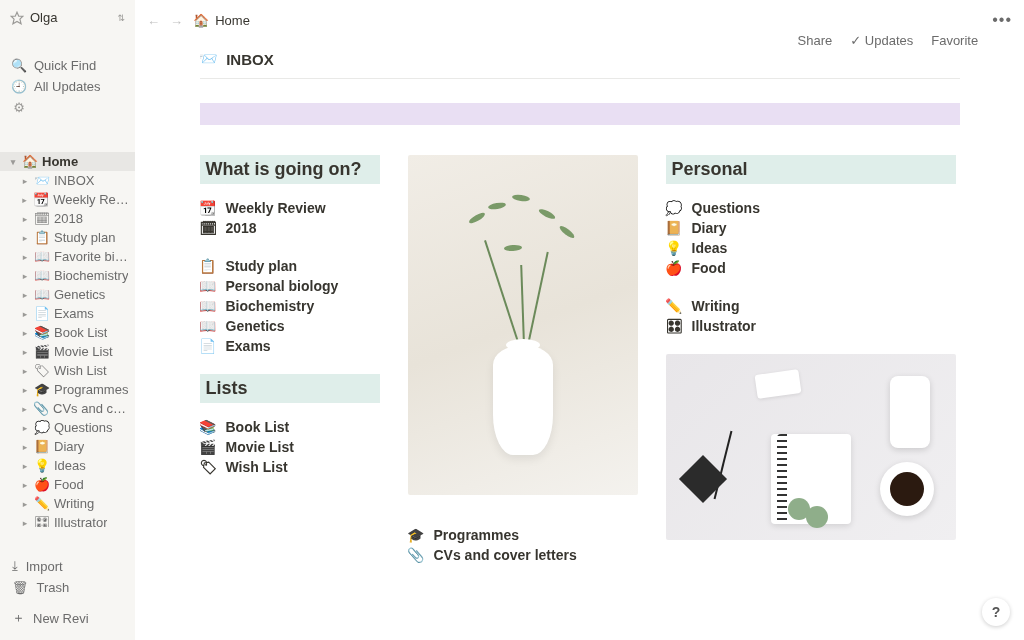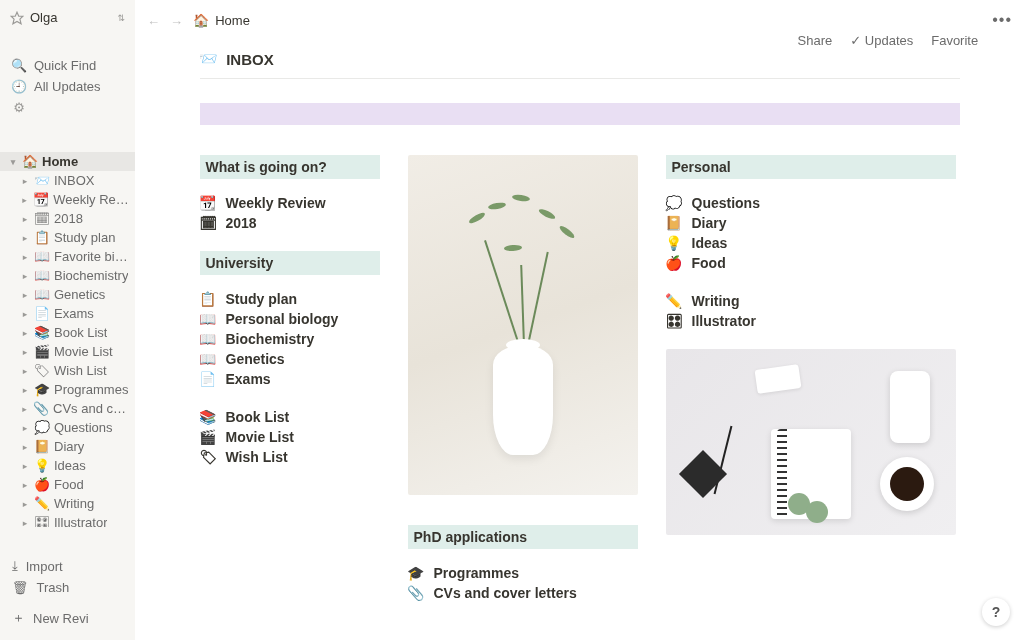--- a/index.html
+++ b/index.html
@@ -32,21 +32,21 @@
 
 .content { flex: 1; overflow-y: auto; padding: 0 0 20px 0; }
 .content-inner { max-width: 760px; margin: 0 auto; padding: 10px 0 0 0; }
 .inbox-row { display: flex; align-items: center; gap: 8px; font-weight: 700; font-size: 15px; padding-bottom: 10px; border-bottom: 1px solid #e9e9e7; margin-bottom: 24px;}
 .purple-block { height: 22px; background: #e9dff3; margin-bottom: 30px; }
 .columns { display: flex; gap: 28px; }
 .col { display: flex; flex-direction: column; }
 .col1 { width: 180px; }
 .col2 { width: 230px; }
 .col3 { width: 290px; }
-.sec-head { background: #dfeeea; font-weight: 700; font-size: 14px; padding: 4px 6px; margin-bottom: 14px; }
+.sec-head { background: #dfeeea; font-weight: 700; font-size: 18px; padding: 4px 6px; margin-bottom: 14px; }
 .pagelink { display: flex; align-items: center; gap: 8px; padding: 2px 0; font-weight: 600; color: #37352f; cursor: pointer; font-size: 14px;}
 .pagelink .pico { width: 18px; display:flex; justify-content:center; font-size: 14px;}
 .gap { height: 18px; }
 .imgbox { background: #eee; border-radius: 2px; position: relative; overflow:hidden;}
 .img1 { height: 340px; margin-bottom: 30px; background: linear-gradient(160deg,#f1ede6 0%,#e8e3d9 50%,#f4f2ee 100%);}
 .img2 { height: 186px; background: linear-gradient(135deg,#e8e6e9 0%,#f0eff1 100%);}
 
 .vase { position:absolute; bottom:40px; left:50%; transform:translateX(-50%); width:60px; height:110px; background:#fff; border-radius:30px 30px 20px 20px / 20px 20px 40px 40px; box-shadow: 0 4px 10px rgba(0,0,0,.08);}
 .vase::before { content:""; position:absolute; top:-6px; left:50%; transform:translateX(-50%); width:34px; height:12px; background:#fff; border-radius:50%;}
 .branch { position:absolute; width:2px; background:#6b8a5a; transform-origin:bottom center;}
@@ -250,21 +250,20 @@
           <div class="sec-head">What is going on?</div>
           <div class="pagelink">
               <span class="pico">📆</span>
               <span>Weekly Review</span>
             </div>
           <div class="pagelink">
               <span class="pico">🗓</span>
               <span>2018</span>
             </div>
           <div class="gap"></div>
-          <div class="sec-head">University</div>
           <div class="pagelink">
               <span class="pico">📋</span>
               <span>Study plan</span>
             </div>
           <div class="pagelink">
               <span class="pico">📖</span>
               <span>Personal biology</span>
             </div>
           <div class="pagelink">
               <span class="pico">📖</span>
@@ -272,20 +271,21 @@
             </div>
           <div class="pagelink">
               <span class="pico">📖</span>
               <span>Genetics</span>
             </div>
           <div class="pagelink">
               <span class="pico">📄</span>
               <span>Exams</span>
             </div>
           <div class="gap"></div>
+          <div class="sec-head">Lists</div>
           <div class="pagelink">
               <span class="pico">📚</span>
               <span>Book List</span>
             </div>
           <div class="pagelink">
               <span class="pico">🎬</span>
               <span>Movie List</span>
             </div>
           <div class="pagelink">
               <span class="pico">🏷</span>
@@ -299,21 +299,20 @@
               <div class="branch b2"></div>
               <div class="branch b3"></div>
             <div class="leaf" style="top:60px;left:60px;transform:rotate(-30deg)"></div>
             <div class="leaf" style="top:48px;left:80px;transform:rotate(-10deg)"></div>
             <div class="leaf" style="top:40px;left:104px;transform:rotate(8deg)"></div>
             <div class="leaf" style="top:56px;left:130px;transform:rotate(26deg)"></div>
             <div class="leaf" style="top:74px;left:150px;transform:rotate(38deg)"></div>
             <div class="leaf" style="top:90px;left:96px;transform:rotate(-4deg)"></div>
             <div class="vase"></div>
           </div>
-          <div class="sec-head">PhD applications</div>
           <div class="pagelink">
               <span class="pico">🎓</span>
               <span>Programmes</span>
             </div>
           <div class="pagelink">
               <span class="pico">📎</span>
               <span>CVs and cover letters</span>
             </div>
         </div>
 

